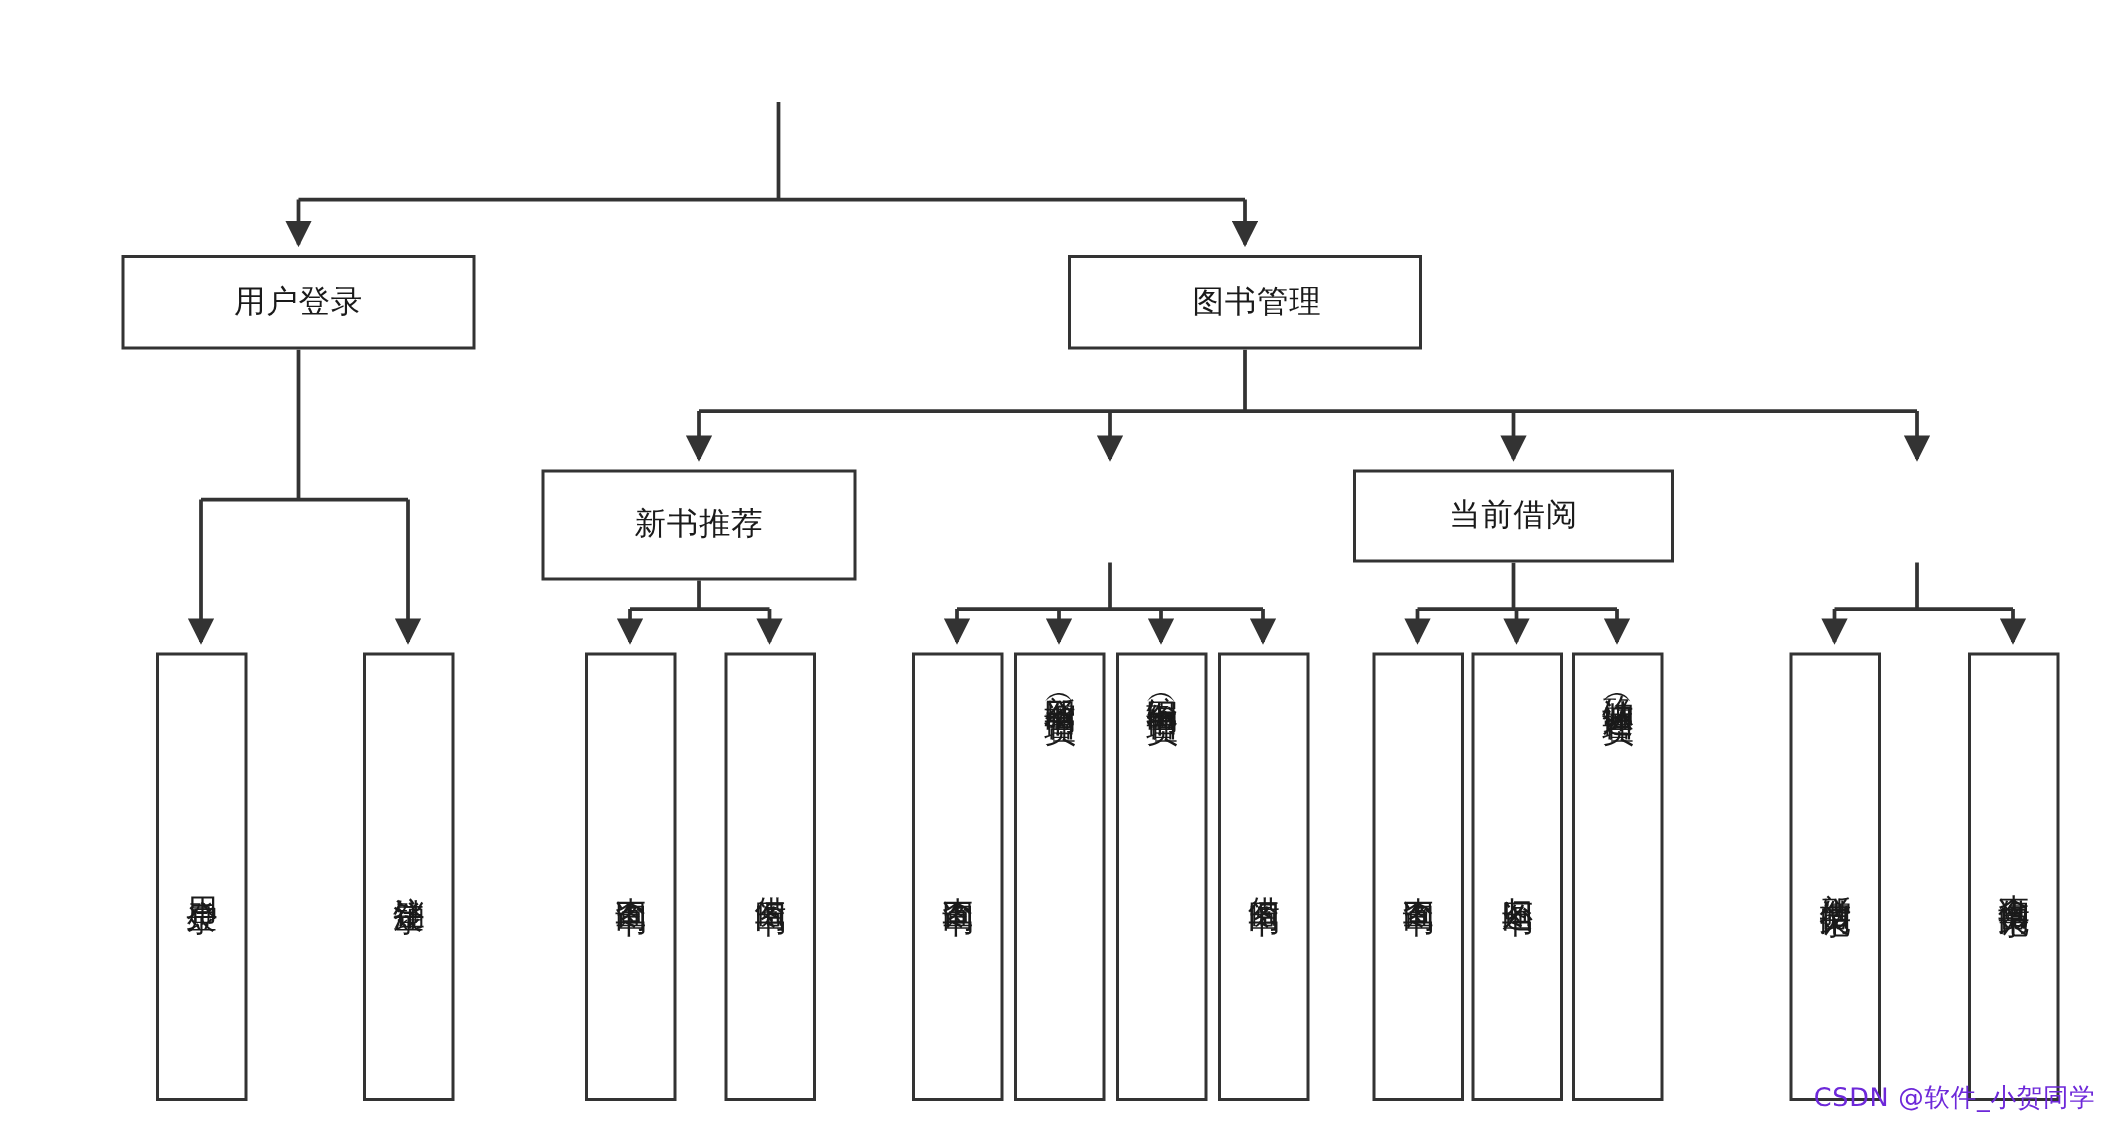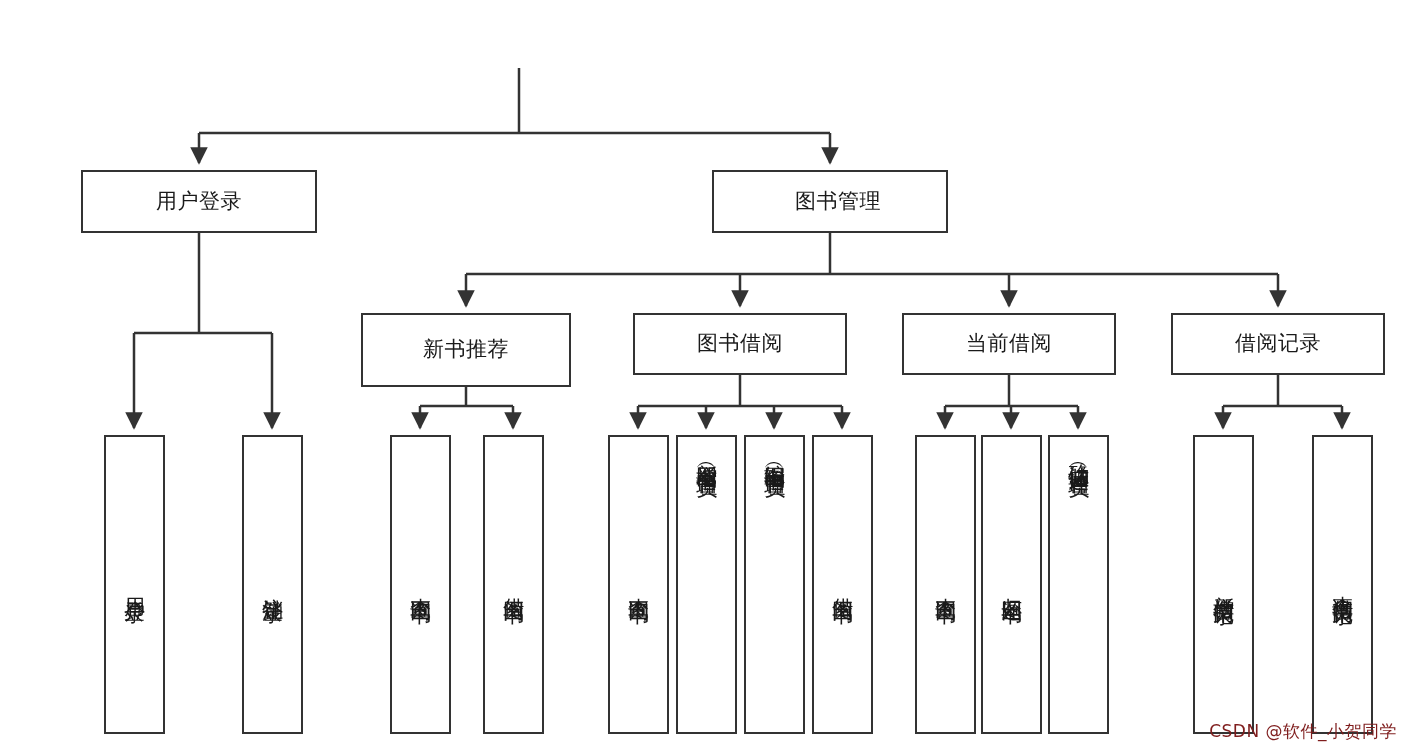--- a/index.html
+++ b/index.html
@@ -58,21 +58,21 @@
   }
   .leaf-box.center-v {
     align-items: center;
     padding-top: 0;
   }
   #watermark {
     position: absolute;
     right: 8px;
     bottom: 4px;
     font-size: 17px;
-    color: #7f1d1d;
+    color: #6d28d9;
     white-space: nowrap;
     letter-spacing: 0.5px;
   }
 </style>
 </head>
 <body>
 
 <div id="diagram-root">
 
   <svg class="flow-canvas" viewBox="0 0 1405 747">
@@ -129,28 +129,22 @@
   <div class="node-box" style="left:81px; top:170px; width:236px; height:63px;">
     <span class="node-label-h">用户登录</span>
   </div>
   <div class="node-box" style="left:712px; top:170px; width:236px; height:63px;padding-left:16px;">
     <span class="node-label-h">图书管理</span>
   </div>
 
   <div class="node-box" style="left:361px; top:313px; width:210px; height:74px;">
     <span class="node-label-h">新书推荐</span>
   </div>
-  <div class="node-box" style="left:633px; top:313px; width:214px; height:62px;">
-    <span class="node-label-h">图书借阅</span>
-  </div>
   <div class="node-box" style="left:902px; top:313px; width:214px; height:62px;">
     <span class="node-label-h">当前借阅</span>
-  </div>
-  <div class="node-box" style="left:1171px; top:313px; width:214px; height:62px;">
-    <span class="node-label-h">借阅记录</span>
   </div>
 
   <div class="node-box leaf-box center-v" style="left:104px; top:435px; width:61px; height:299px;">
     <span class="node-label-v">用户登录</span>
   </div>
   <div class="node-box leaf-box center-v" style="left:242px; top:435px; width:61px; height:299px;">
     <span class="node-label-v">注销登录</span>
   </div>
 
   <div class="node-box leaf-box center-v" style="left:390px; top:435px; width:61px; height:299px;">

